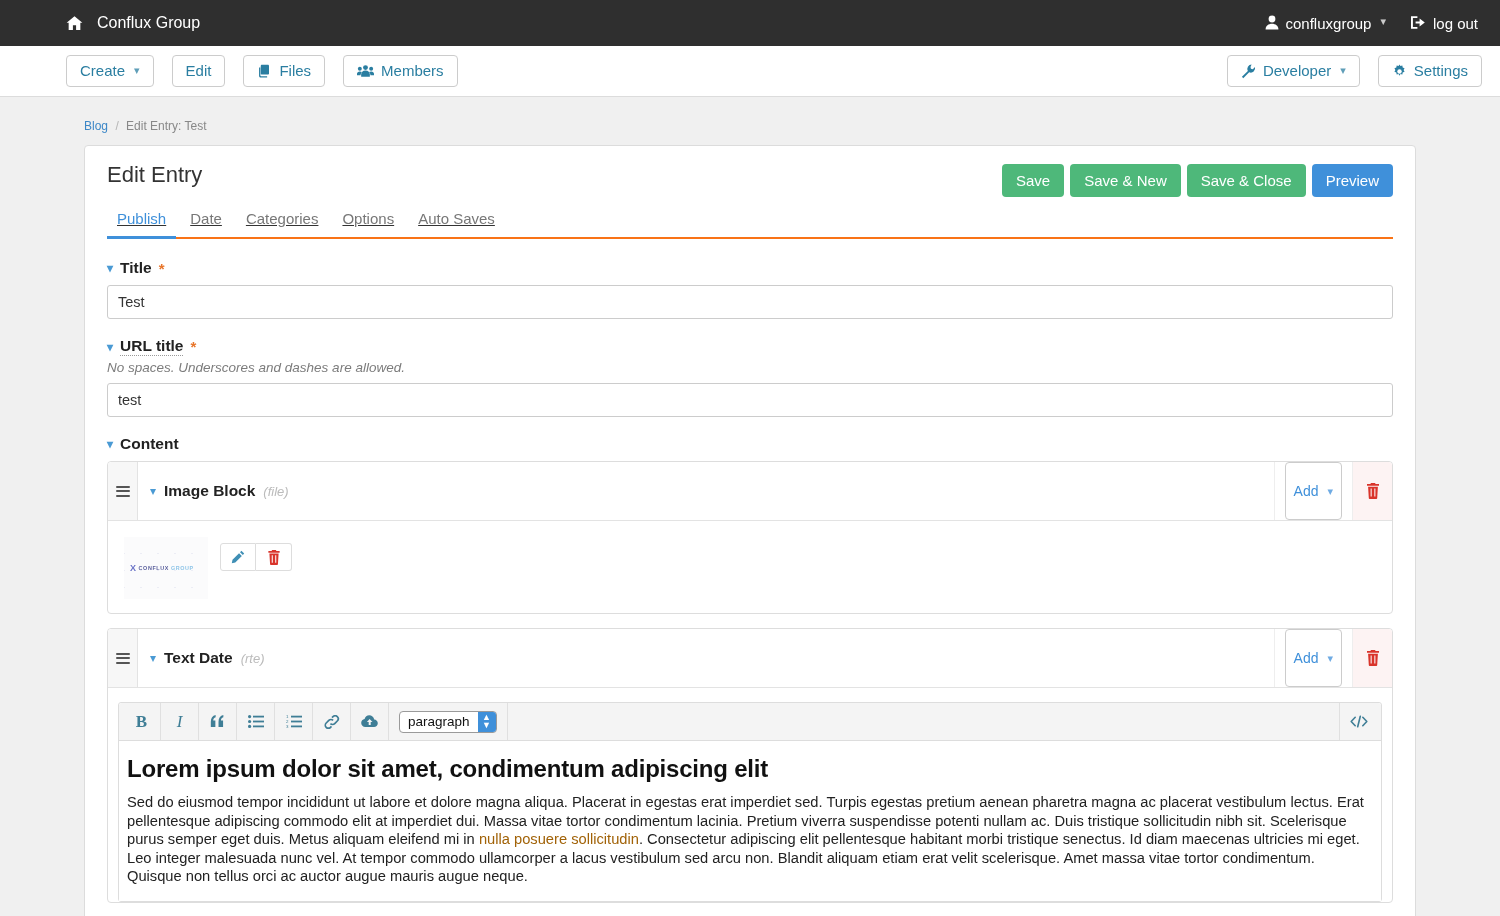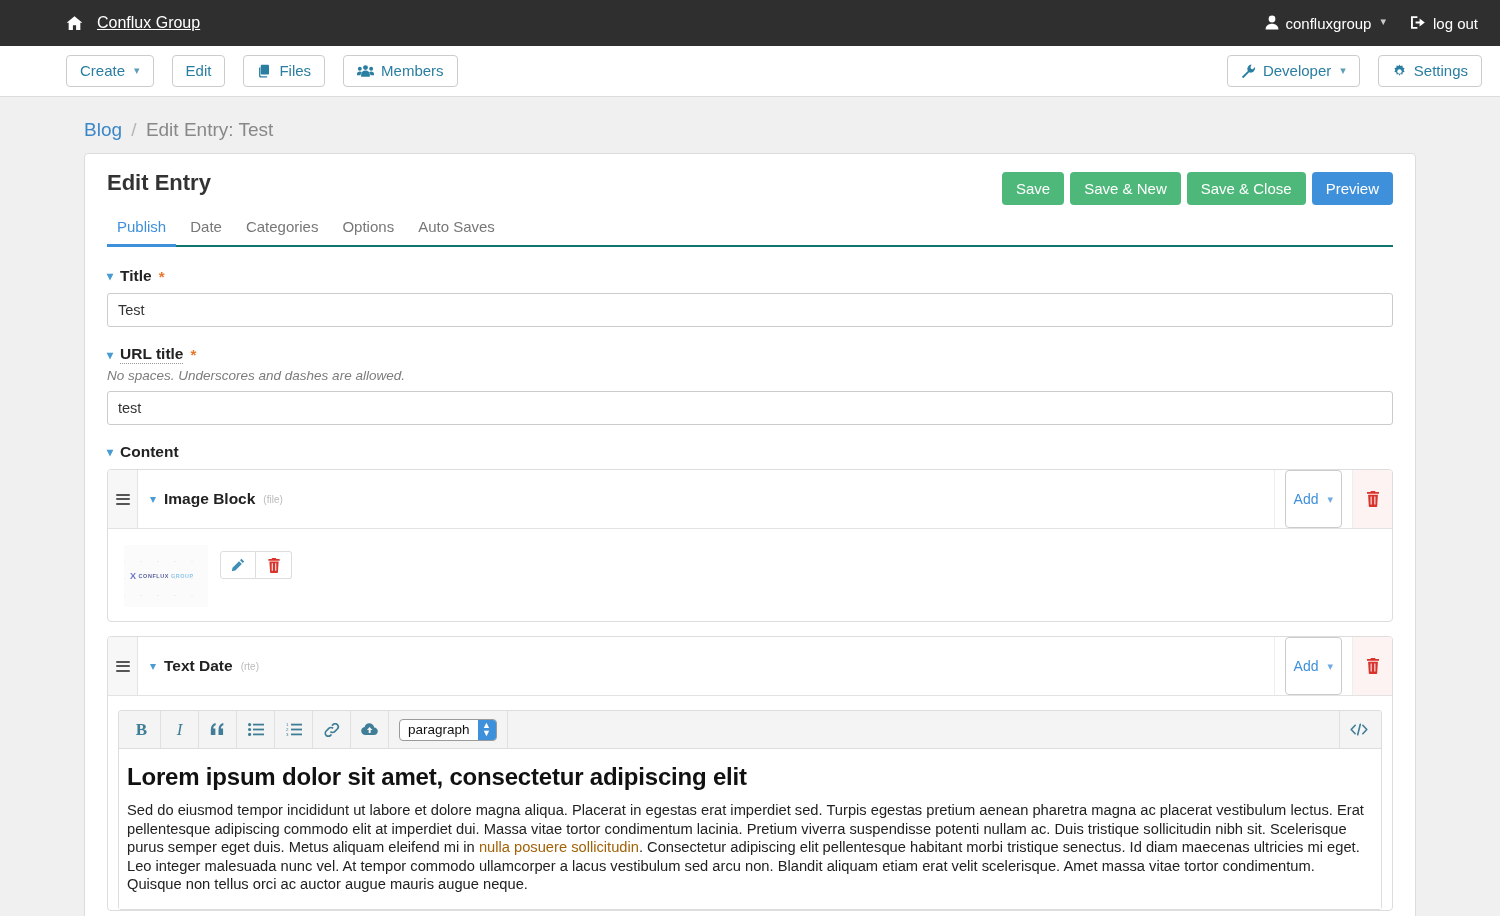--- a/index.html
+++ b/index.html
@@ -12,21 +12,21 @@
     color:#333;
     overflow:hidden;
   }
 
   
   .topbar {
     height:46px; background:#2f2f2f; color:#fff;
     display:flex; align-items:center; justify-content:space-between;
     padding:0 22px 0 66px;
   }
-  .topbar-left { display:flex; align-items:center; gap:14px;text-decoration:underline; }
+  .topbar-left { display:flex; align-items:center; gap:14px; }
   .topbar-right { display:flex; align-items:center; gap:24px; }
   .site-name { font-size:16px; color:#fff; }
   .tb-link { display:flex; align-items:flex-start; gap:7px; color:#fff; font-size:15px; cursor:pointer; }
   .tb-icon { display:inline-flex; align-items:center; }
   .caret-dn { font-size:11px; opacity:.75; margin-left:2px;}
 
   
   .navbar {
     height:51px; background:#fff; border-bottom:1px solid #dcdcdc;
     display:flex; align-items:center; justify-content:space-between;
@@ -37,39 +37,39 @@
     border:1px solid #ccc; background:#fff; color:#2a7ea1;
     border-radius:4px; padding:6px 13px; font-size:15px;
     display:inline-flex; align-items:center; gap:7px;
     cursor:pointer; line-height:1.25; white-space:nowrap;
     font-family:"Liberation Sans", sans-serif;
   }
   .btn svg { display:block; }
 
   
   .page { padding:22px 84px 0 84px; }
-  .breadcrumb { font-size:19px; color:#888; margin-bottom:12px; }
+  .breadcrumb { font-size:12px; color:#888; margin-bottom:12px; }
   .breadcrumb a { color:#3c87c7; text-decoration:none; cursor:pointer; }
   .breadcrumb .sep { color:#b5b5b5; margin:0 4px; }
 
   .panel {
     background:#fff; border:1px solid #dcdcdc; border-radius:4px 4px 0 0;
     min-height:720px;
   }
   .panel-head { padding:16px 22px 0 22px; position:relative; }
-  .panel-title { font-size:22px; color:#333; margin:0 0 16px 0; font-weight:bold; }
+  .panel-title { font-size:22px; color:#333; margin:0 0 16px 0; font-weight:normal; }
   .actions { position:absolute; right:22px; top:18px; display:flex; gap:6px; }
   .abtn {
     color:#fff; border:none; border-radius:4px; padding:8px 14px;
     font-size:15px; cursor:pointer; font-family:"Liberation Sans", sans-serif;text-align:center;
   }
   .abtn.green { background:#4eb87a; }
   .abtn.blue  { background:#3f90da; }
 
-  .tabs { display:flex; gap:4px; border-bottom:2px solid #0f766e; margin-top:10px; }
+  .tabs { display:flex; gap:4px; border-bottom:2px solid #f97316; margin-top:10px;text-decoration:underline; }
   .tab {
     padding:6px 10px 9px 10px; font-size:15px; color:#777; cursor:pointer;
     margin-bottom:-2px; border-bottom:3px solid transparent;
   }
   .tab.active { color:#3f90da; border-bottom-color:#3f90da; }
 
   .panel-body { padding:20px 22px 0 22px; }
 
   .field { margin-bottom:18px; }
   .flabel {
@@ -95,21 +95,21 @@
   }
   .handle {
     width:30px; background:#f7f7f7; border-right:1px solid #e3e3e3;
     display:flex; align-items:center; justify-content:center; cursor:grab;
     border-radius:4px 0 0 0;
   }
   .handle-bars { width:14px; }
   .handle-bars i { display:block; height:2px; background:#555; margin:2.5px 0; border-radius:1px; }
   .block-title { flex:1; display:flex; align-items:center; gap:8px; padding:0 12px; }
   .block-title b { font-size:15.5px; color:#222; }
-  .block-type { color:#bbb; font-size:10px; }
+  .block-type { color:#bbb; font-size:13px;font-style:italic; }
   .block-head-right { display:flex; align-items:stretch; }
   .add-wrap { display:flex; align-items:center; padding:0 10px; border-left:1px solid #eee; }
   .add-btn {
     border:1px solid #ccc; border-radius:4px; background:#fff; color:#3f90da;
     font-size:14px; padding:20px 8px; display:flex; align-items:center; gap:7px; cursor:pointer;
     font-family:"Liberation Sans", sans-serif;
   }
   .trash-cell {
     width:40px; background:#fdf3f3; border-left:1px solid #eee;
     display:flex; align-items:center; justify-content:center; cursor:pointer;
@@ -478,21 +478,21 @@
                       <svg width="18" height="13" viewBox="0 0 18 13" fill="none" stroke="#3f7e96" stroke-width="1.6" stroke-linecap="round" stroke-linejoin="round">
                           <path d="M5.2 2.3 1.2 6.5l4 4.2"></path>
                           <path d="M12.8 2.3l4 4.2-4 4.2"></path>
                           <path d="M10.3 1.2 7.7 11.8"></path>
                         </svg>
                     </div>
                   </div>
                 </div>
 
                 <div class="rte-body">
-                  <h2><span>Lorem ipsum dolor sit amet, consectetur adipiscing elit</span></h2>
+                  <h2><span>Lorem ipsum dolor sit amet, condimentum adipiscing elit</span></h2>
                   <p><span>Sed do eiusmod tempor incididunt ut labore et dolore magna aliqua. Placerat in egestas erat imperdiet sed. Turpis egestas pretium aenean pharetra magna ac placerat vestibulum lectus. Erat pellentesque adipiscing commodo elit at imperdiet dui. Massa vitae tortor condimentum lacinia. Pretium viverra suspendisse potenti nullam ac. Duis tristique sollicitudin nibh sit. Scelerisque purus semper eget duis. Metus aliquam eleifend mi in </span><span class="lnk">nulla posuere sollicitudin</span><span>. Consectetur adipiscing elit pellentesque habitant morbi tristique senectus. Id diam maecenas ultricies mi eget. Leo integer malesuada nunc vel. At tempor commodo ullamcorper a lacus vestibulum sed arcu non. Blandit aliquam etiam erat velit scelerisque. Amet massa vitae tortor condimentum. Quisque non tellus orci ac auctor augue mauris augue neque.</span></p>
                 </div>
 
               </div>
             </div>
           </div>
 
         </div>
       </div>
 

